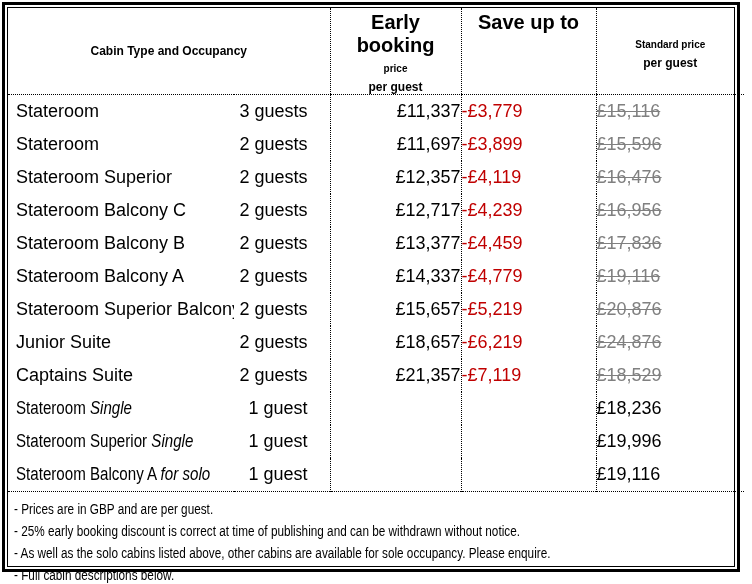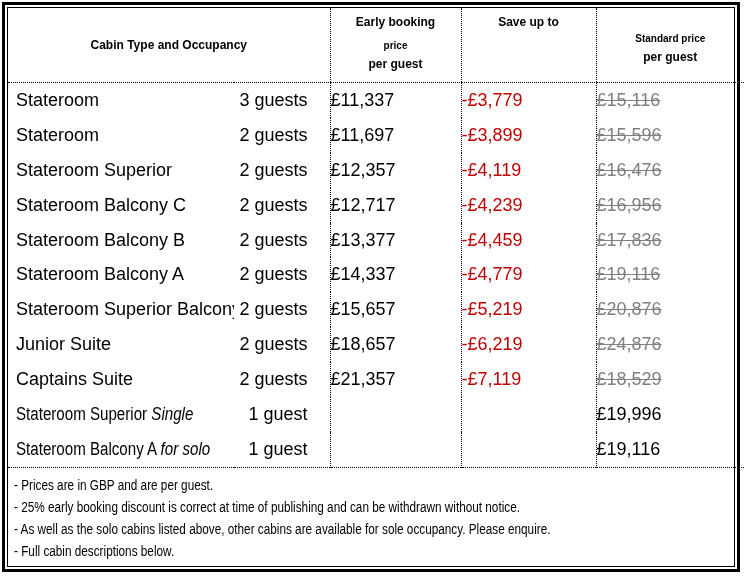--- a/index.html
+++ b/index.html
@@ -47,33 +47,33 @@
     height: 74px;
     padding: 0;
   }
   th.cabin-h {
     vertical-align: middle;
     text-align: center;
     font-size: 12px;
   }
   th.top-h { vertical-align: top; text-align: center; }
   th.mid-h { vertical-align: middle; text-align: center; }
-  .hline { font-size: 12px; line-height: 23px; padding-top: 3px; }
+  .hline { font-size: 20px; line-height: 23px; padding-top: 3px; }
   .hline2 { font-size: 10px; line-height: 23px; }
   .hsub  { font-size: 12px; line-height: 14px; font-weight: bold; }
 
   tbody td {
     height: 33px;
     vertical-align: middle;
     font-size: 18px;
     padding: 0;
   }
   td.cabin    { text-align: left;  padding-left: 8px; white-space: nowrap; overflow: hidden; }
   td.occ      { text-align: right; padding-right: 22px; white-space: nowrap; }
-  td.early    { text-align: left; }
+  td.early    { text-align: right; }
   td.save     { color: var(--discount-red, #C00000); }
   td.standard { text-align: left; }
   td.standard.struck {
     color: var(--struck-grey, #808080);
     text-decoration: line-through;
   }
   .ital { font-style: italic; }
   .cond {
     display: inline-block;
     transform: scaleX(0.84);
@@ -186,20 +186,27 @@
             <td class="early bl">£18,657</td>
             <td class="save bl">-£6,219</td>
             <td class="standard bl struck">£24,876</td>
           </tr>
           <tr>
             <td class="cabin"><span><span>Captains Suite</span></span></td>
             <td class="occ">2 guests</td>
             <td class="early bl">£21,357</td>
             <td class="save bl">-£7,119</td>
             <td class="standard bl struck">£18,529</td>
+          </tr>
+          <tr>
+            <td class="cabin"><span class="cond"><span>Stateroom </span><span class="ital">Single</span></span></td>
+            <td class="occ">1 guest</td>
+            <td class="early bl"></td>
+            <td class="save bl"></td>
+            <td class="standard bl">£18,236</td>
           </tr>
           <tr>
             <td class="cabin"><span class="cond"><span>Stateroom Superior </span><span class="ital">Single</span></span></td>
             <td class="occ">1 guest</td>
             <td class="early bl"></td>
             <td class="save bl"></td>
             <td class="standard bl">£19,996</td>
           </tr>
           <tr>
             <td class="cabin"><span class="cond"><span>Stateroom Balcony A </span><span class="ital">for solo</span></span></td>

